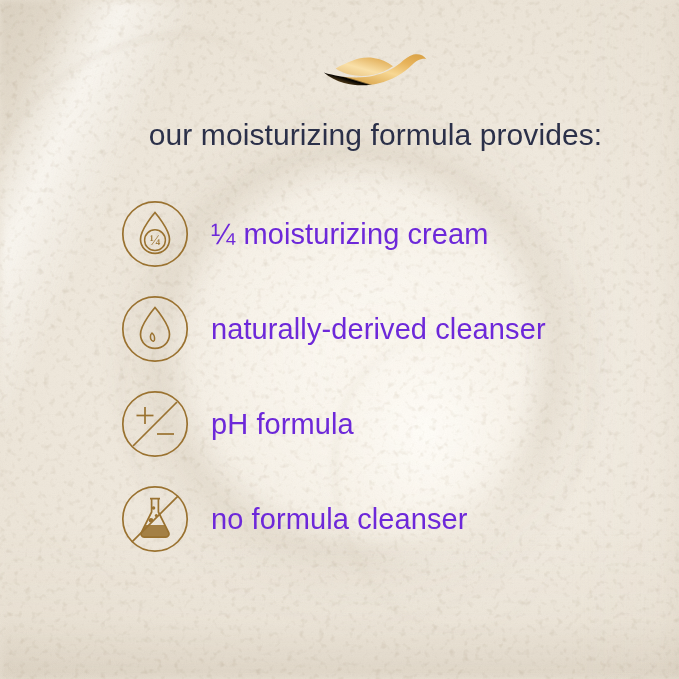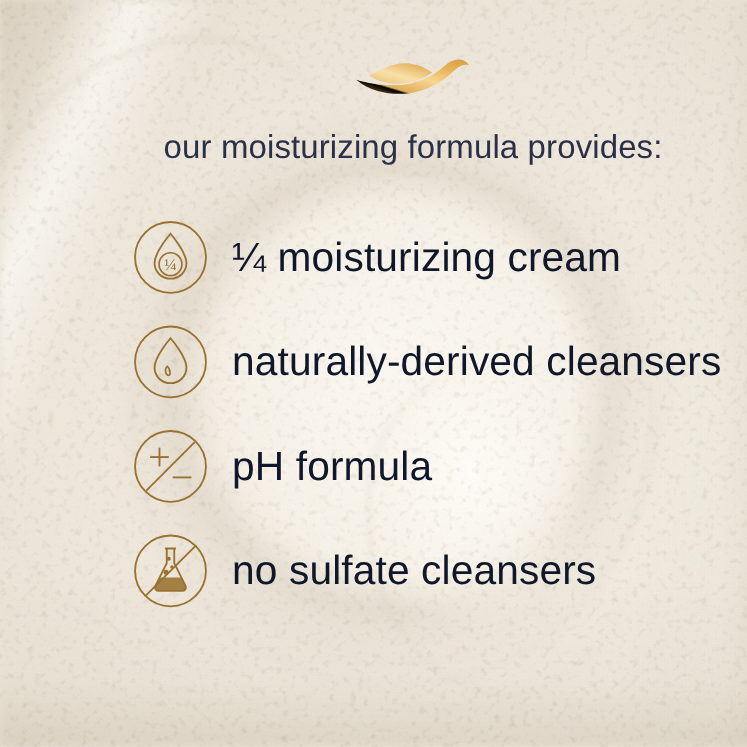--- a/index.html
+++ b/index.html
@@ -175,24 +175,24 @@
   .feature-icon {
     flex: 0 0 70px;
     width: 70px;
     height: 70px;
     display: flex;
     align-items: center;
     justify-content: center;
   }
   .feature-label {
     margin-left: 21px;
-    font-size: 37px;
+    font-size: 29px;
     line-height: 36px;
     font-weight: 300;
-    color: #0f172a;
+    color: #6d28d9;
     letter-spacing: 0.1px;
     white-space: nowrap;
   }
 </style>
 </head>
 <body>
 
 <div id="stage">
 
   <div class="bg-layer" id="bg-base"></div>
@@ -299,21 +299,21 @@
                      C35 13.5 49.5 30.2 49.5 40.2
                      C49.5 48.3 43.0 54.3 35 54.3
                      C27.0 54.3 20.5 48.3 20.5 40.2
                      C20.5 30.2 35 13.5 35 13.5 Z" fill="none" stroke="#9a7230" stroke-width="1.7"></path>
             <path d="M32.0 39.0
                      C29.9 40.8 29.9 44.4 31.6 46.3
                      C33.1 47.9 34.6 47.2 34.6 45.0
                      C34.6 42.4 33.7 40.2 32.0 39.0 Z" fill="none" stroke="#9a7230" stroke-width="1.5"></path>
           </svg>
         </div>
-        <div class="feature-label">naturally-derived cleansers</div>
+        <div class="feature-label">naturally-derived cleanser</div>
       </div>
 
       <div class="feature-row">
         <div class="feature-icon">
           <svg width="70" height="70" viewBox="0 0 70 70">
             <circle cx="35" cy="35" r="32.2" fill="none" stroke="#9a7230" stroke-width="1.7"></circle>
 
             <line x1="13.0" y1="57.0" x2="57.0" y2="13.0" stroke="#9a7230" stroke-width="1.7"></line>
 
             <line x1="16.5" y1="26.5" x2="33.5" y2="26.5" stroke="#9a7230" stroke-width="1.7"></line>
@@ -342,18 +342,18 @@
                      L24.3 53.2
                      C21.8 53.2 20.3 50.6 21.4 48.4 Z" fill="#9a7230" opacity="0.88"></path>
 
             <circle cx="33.5" cy="24.0" r="1.8" fill="#9a7230"></circle>
             <circle cx="36.3" cy="31.4" r="1.5" fill="#9a7230"></circle>
             <circle cx="31.0" cy="36.2" r="2.3" fill="#9a7230"></circle>
 
             <line x1="11.8" y1="58.2" x2="58.2" y2="11.8" stroke="#9a7230" stroke-width="1.7"></line>
           </svg>
         </div>
-        <div class="feature-label">no sulfate cleansers</div>
+        <div class="feature-label">no formula cleanser</div>
       </div>
 
     </div>
   </div>
 </div>
 
 </body></html>

